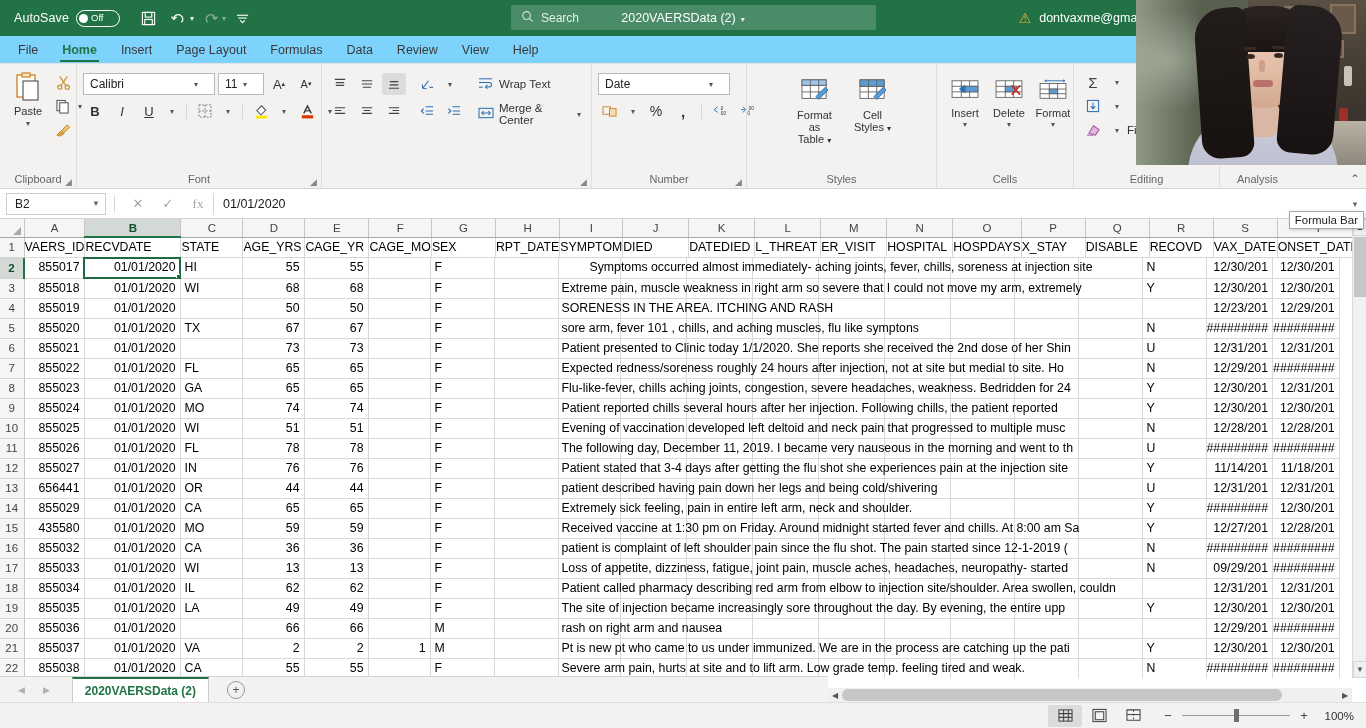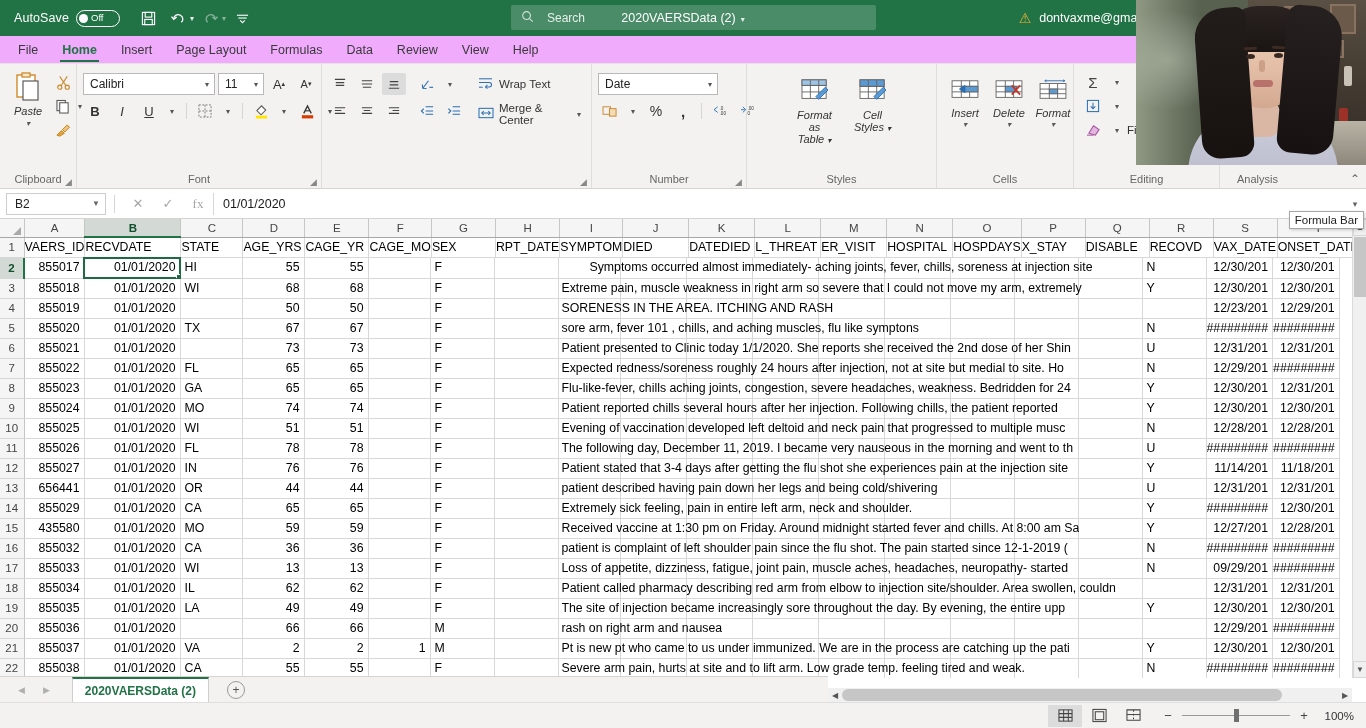--- a/index.html
+++ b/index.html
@@ -37,34 +37,34 @@
   .caret-sm { font-size: 8px; opacity:.9; margin-left:-4px; }
   .doctitle {
     position:absolute; left:0; right:0; text-align:center;
     font-size: 12.5px; color:#ffffff; pointer-events:none;
   }
   .doctitle span.nm { pointer-events:auto; }
   .doctitle .dcaret { font-size:8px; margin-left:5px; opacity:.85; }
   .searchbox {
     position:absolute; left:511px; top:5px; width:365px; height:25px;
     background: rgba(255,255,255,.18); border-radius: 2px;
-    display:flex; align-items:center; gap:13px; padding-left:10px;
+    display:flex; align-items:center; gap:7px; padding-left:10px;
   }
   .searchbox .sicon { opacity:.85; }
   .searchbox .stxt { font-size: 12px; color:#e7f0ea; }
   .acct {
     position:absolute; right:196px; top:0; height:36px;
     display:flex; align-items:center; gap:8px;
   }
   .acct .warn { font-size: 14px; color:#f2b233; line-height:1; }
   .acct .em { font-size:12.5px; color:#ffffff; }
 
   
   .tabbar {
-    height: 28px; background:#f0abfc; display:flex; align-items:flex-end;
+    height: 28px; background:#7dd3fc; display:flex; align-items:flex-end;
     border-bottom: 1px solid #e6e4e2; padding-left: 6px;
   }
   .tab {
     font-size: 12.5px; color:#393939; padding: 3px 12px 6px 12px;
     position:relative; white-space:nowrap;
   }
   .tab.active { color:#217346; font-weight:700; }
   .tab.active::after {
     content:""; position:absolute; left:10px; right:10px; bottom:1px;
     height:2.5px; background:#217346;
@@ -82,56 +82,55 @@
     font-size: 11px; color:#666; text-align:center; height:17px; line-height:17px;
     width:100%;
   }
   .dlg {
     position:absolute; right:4px; bottom:1px; font-size:9px; color:#888;
   }
   .bigbtn {
     display:flex; flex-direction:column; align-items:center; justify-content:flex-start;
     padding: 4px 6px; font-size: 11px; color:#333; min-width:44px; text-align:center;
     line-height: 12px;
-    font-style: italic;
   }
   .bigbtn .lbl { margin-top: 3px; }
   .minicol { display:flex; flex-direction:column; gap:2px; padding-top:3px; }
   .minibtn { width:26px; height:22px; display:flex; align-items:center; justify-content:center; font-size:12px; color:#444; }
 
   
   .clip-paste { width:50px; }
   .paste-icon { width:26px; height:30px; position:relative; }
   .row-ic { display:flex; align-items:center; gap:2px; }
 
   
   .fontgrp-rows { display:flex; flex-direction:column; gap:5px; padding-top:5px; }
   .fr { display:flex; align-items:center; gap:3px; }
   .combo {
     height:22px; border:1px solid #b9b9b9; background:#fff; display:flex;
-    align-items:center; justify-content:space-between; padding:0 5px 0 6px;
+    align-items:center; justify-content:space-between; padding:0 16px 0 6px;
     font-size:12px; color:#222;
   }
   .combo .cv { overflow:hidden; white-space:nowrap; }
   .combo .cc { font-size:8px; color:#555; margin-left:6px; }
   .fbtn {
     width:24px; height:22px; display:flex; align-items:center; justify-content:center;
     font-size:13px; color:#333;
   }
   .fbtn.sm { width:16px; font-size:8px; color:#555; }
   .sep-v { width:1px; height:16px; background:#d8d6d4; margin:0 3px; }
 
   
   .algrid { display:flex; flex-direction:column; gap:5px; padding-top:5px; }
   .abtn { width:24px; height:22px; display:flex; align-items:center; justify-content:center; }
   .abtn.sel { background:#dcdcdc; border-radius:2px; }
   .wraptxt { display:flex; align-items:center; gap:5px; font-size:11.5px; color:#333; padding:2px 4px; }
 
   
-  .numcombo { width:120px; }
+  .numcombo { width:132px; }
 
   
   svg { overflow: visible; }
 
   
   .fbar {
     height: 30px; background:#ffffff; display:flex; align-items:center;
     border-bottom:1px solid #d6d4d2; position:relative;
   }
   .namebox {

